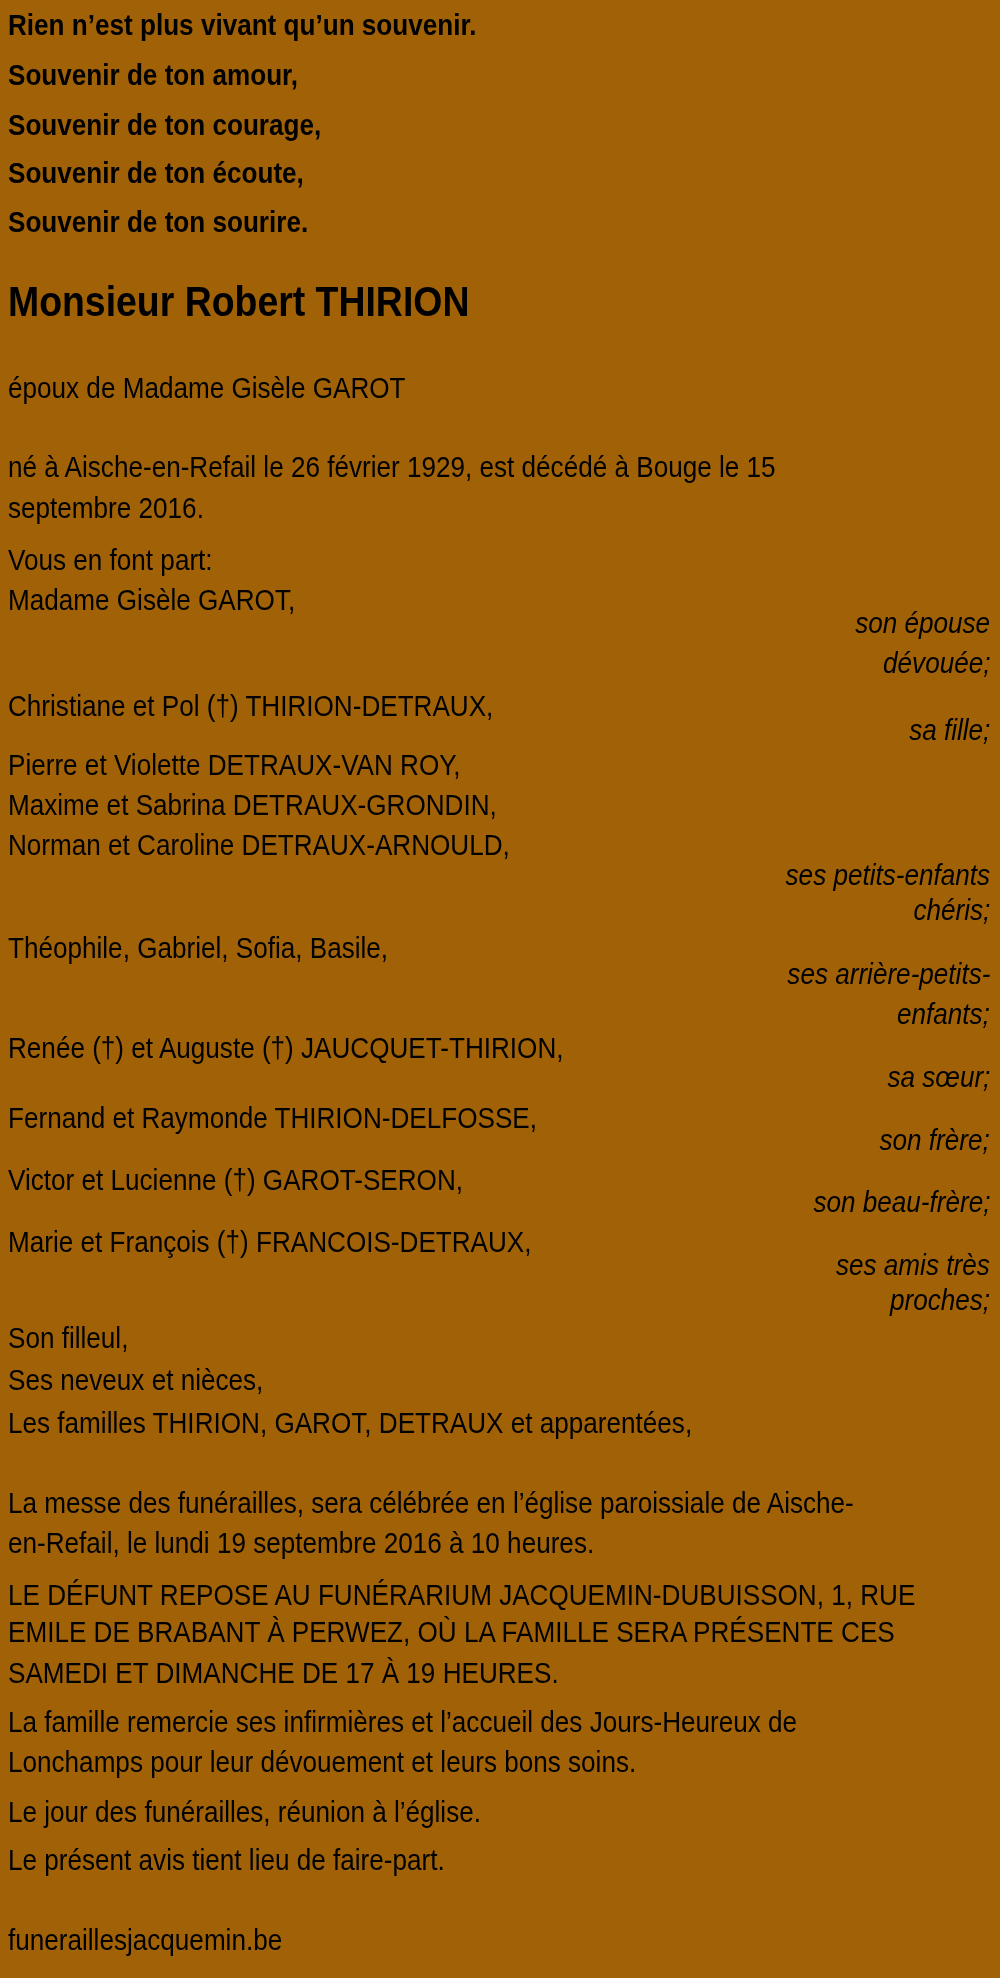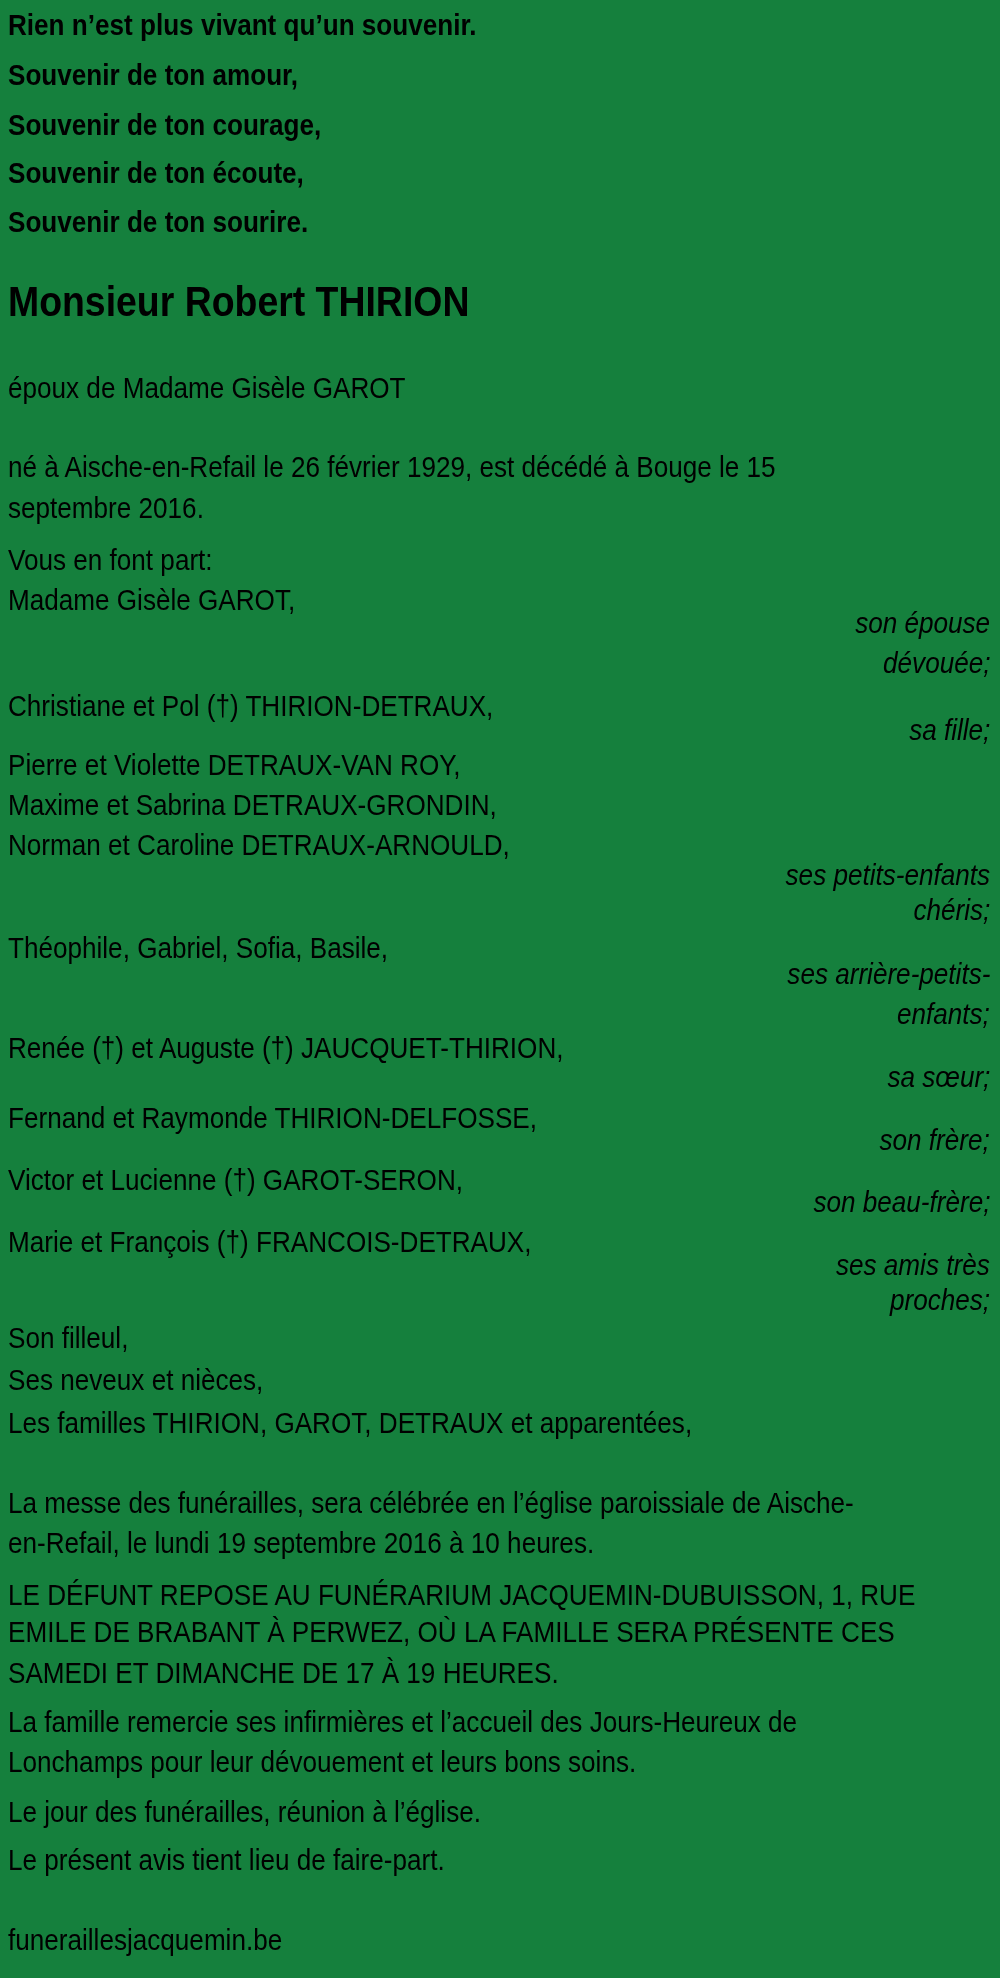--- a/index.html
+++ b/index.html
@@ -1,20 +1,20 @@
 <!DOCTYPE html>
 <html><head>
 <meta charset="utf-8">
 <style>
   html,body{margin:0;padding:0;background:#ffffff;}
   .page{
     position:relative;
     width:1000px;
     height:1978px;
-    background:#15803d;
+    background:#a16207;
     color:#000000;
     font-family:"Liberation Sans", sans-serif;
     overflow:hidden;
   }
   .ln{
     position:absolute;
     left:8px;
     font-size:30px;
     line-height:1;
     white-space:nowrap;

